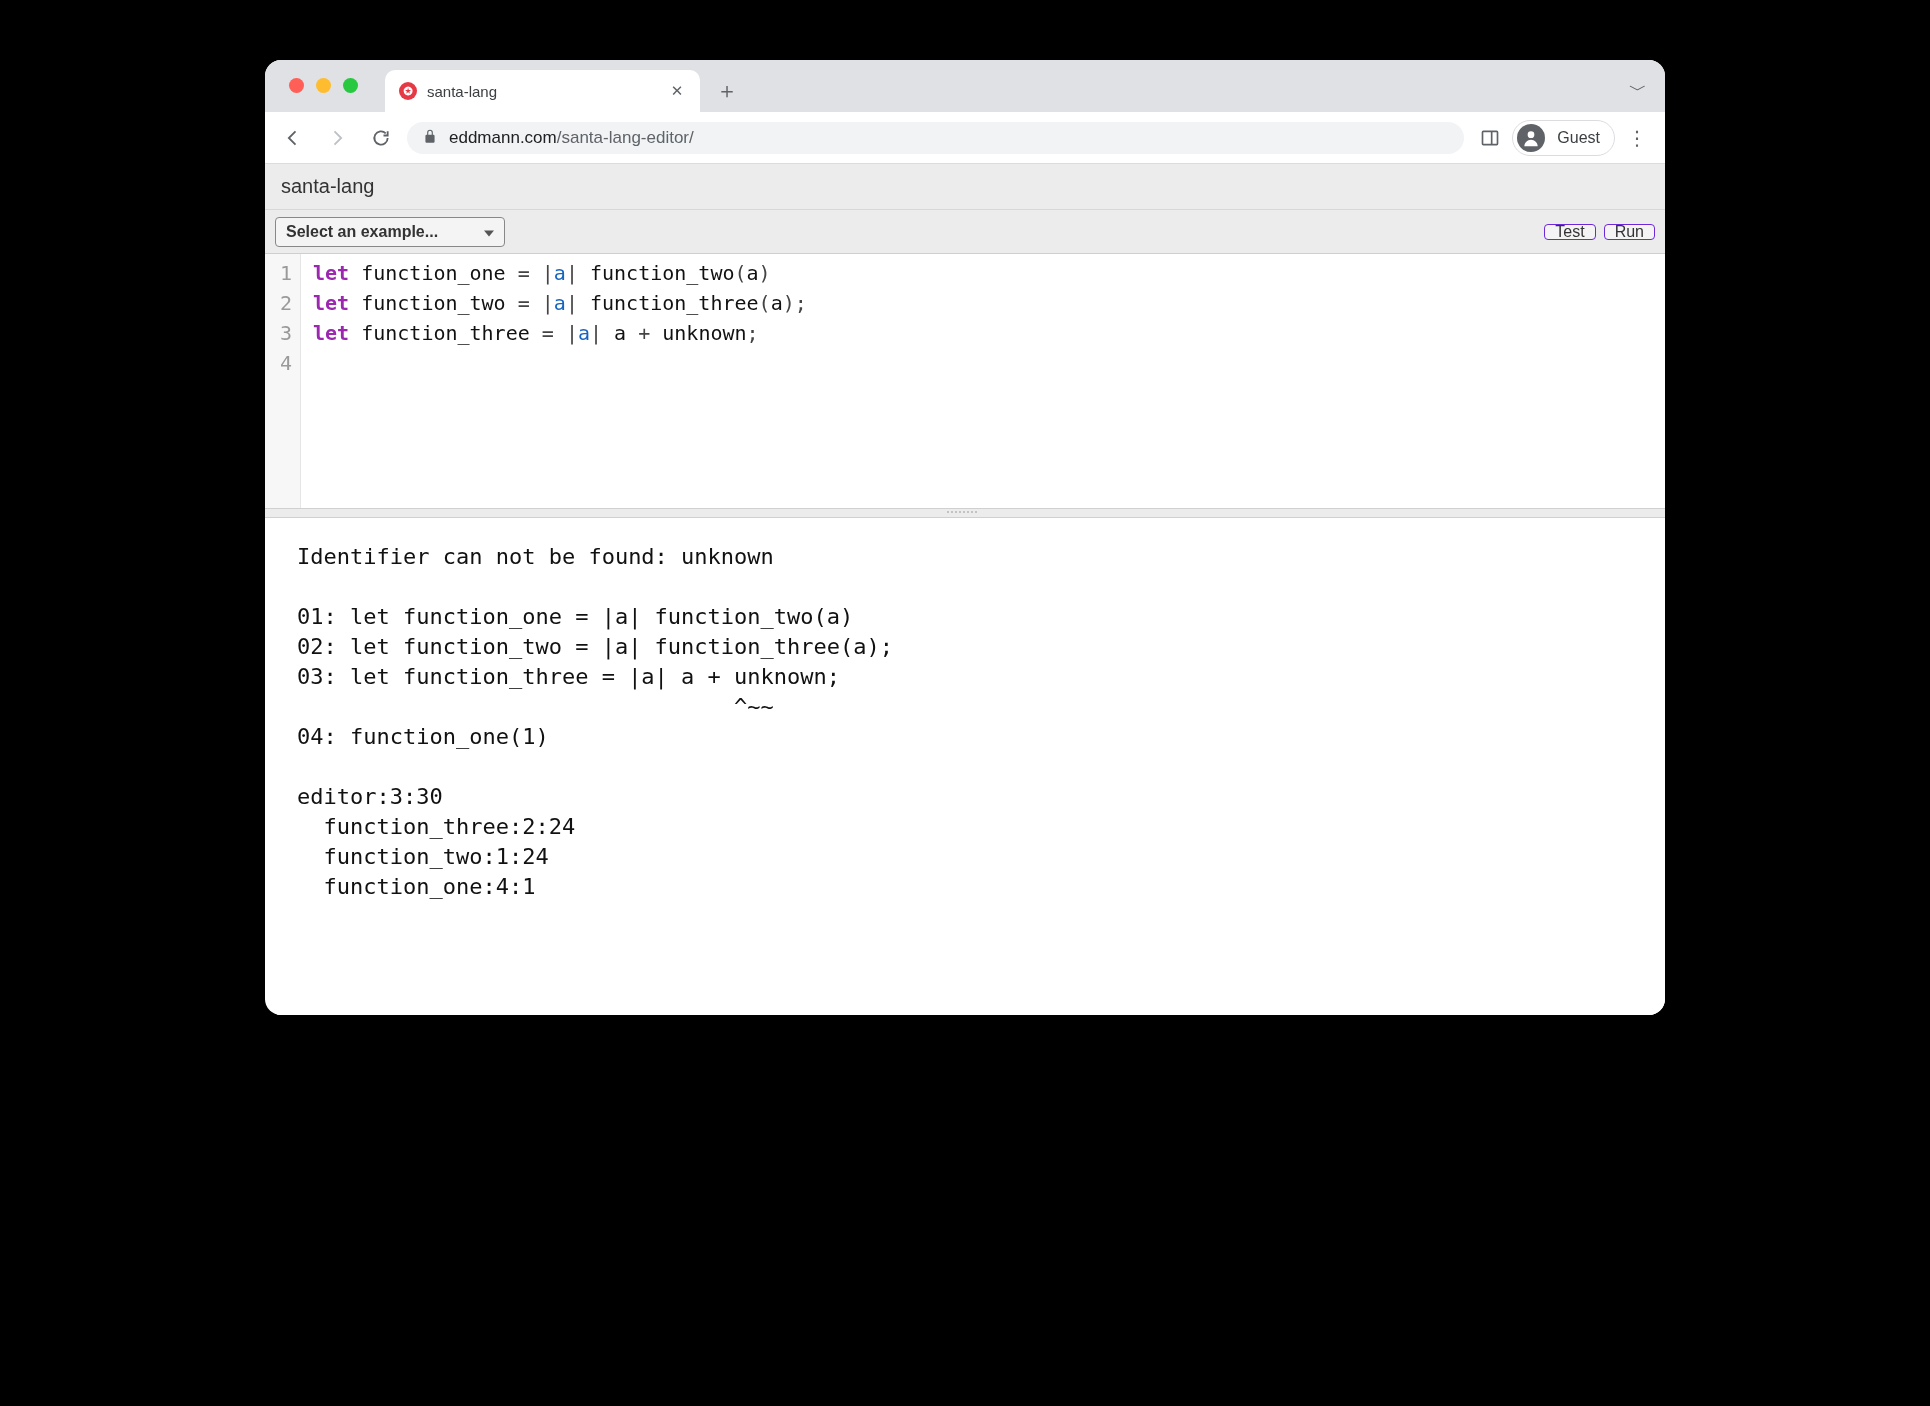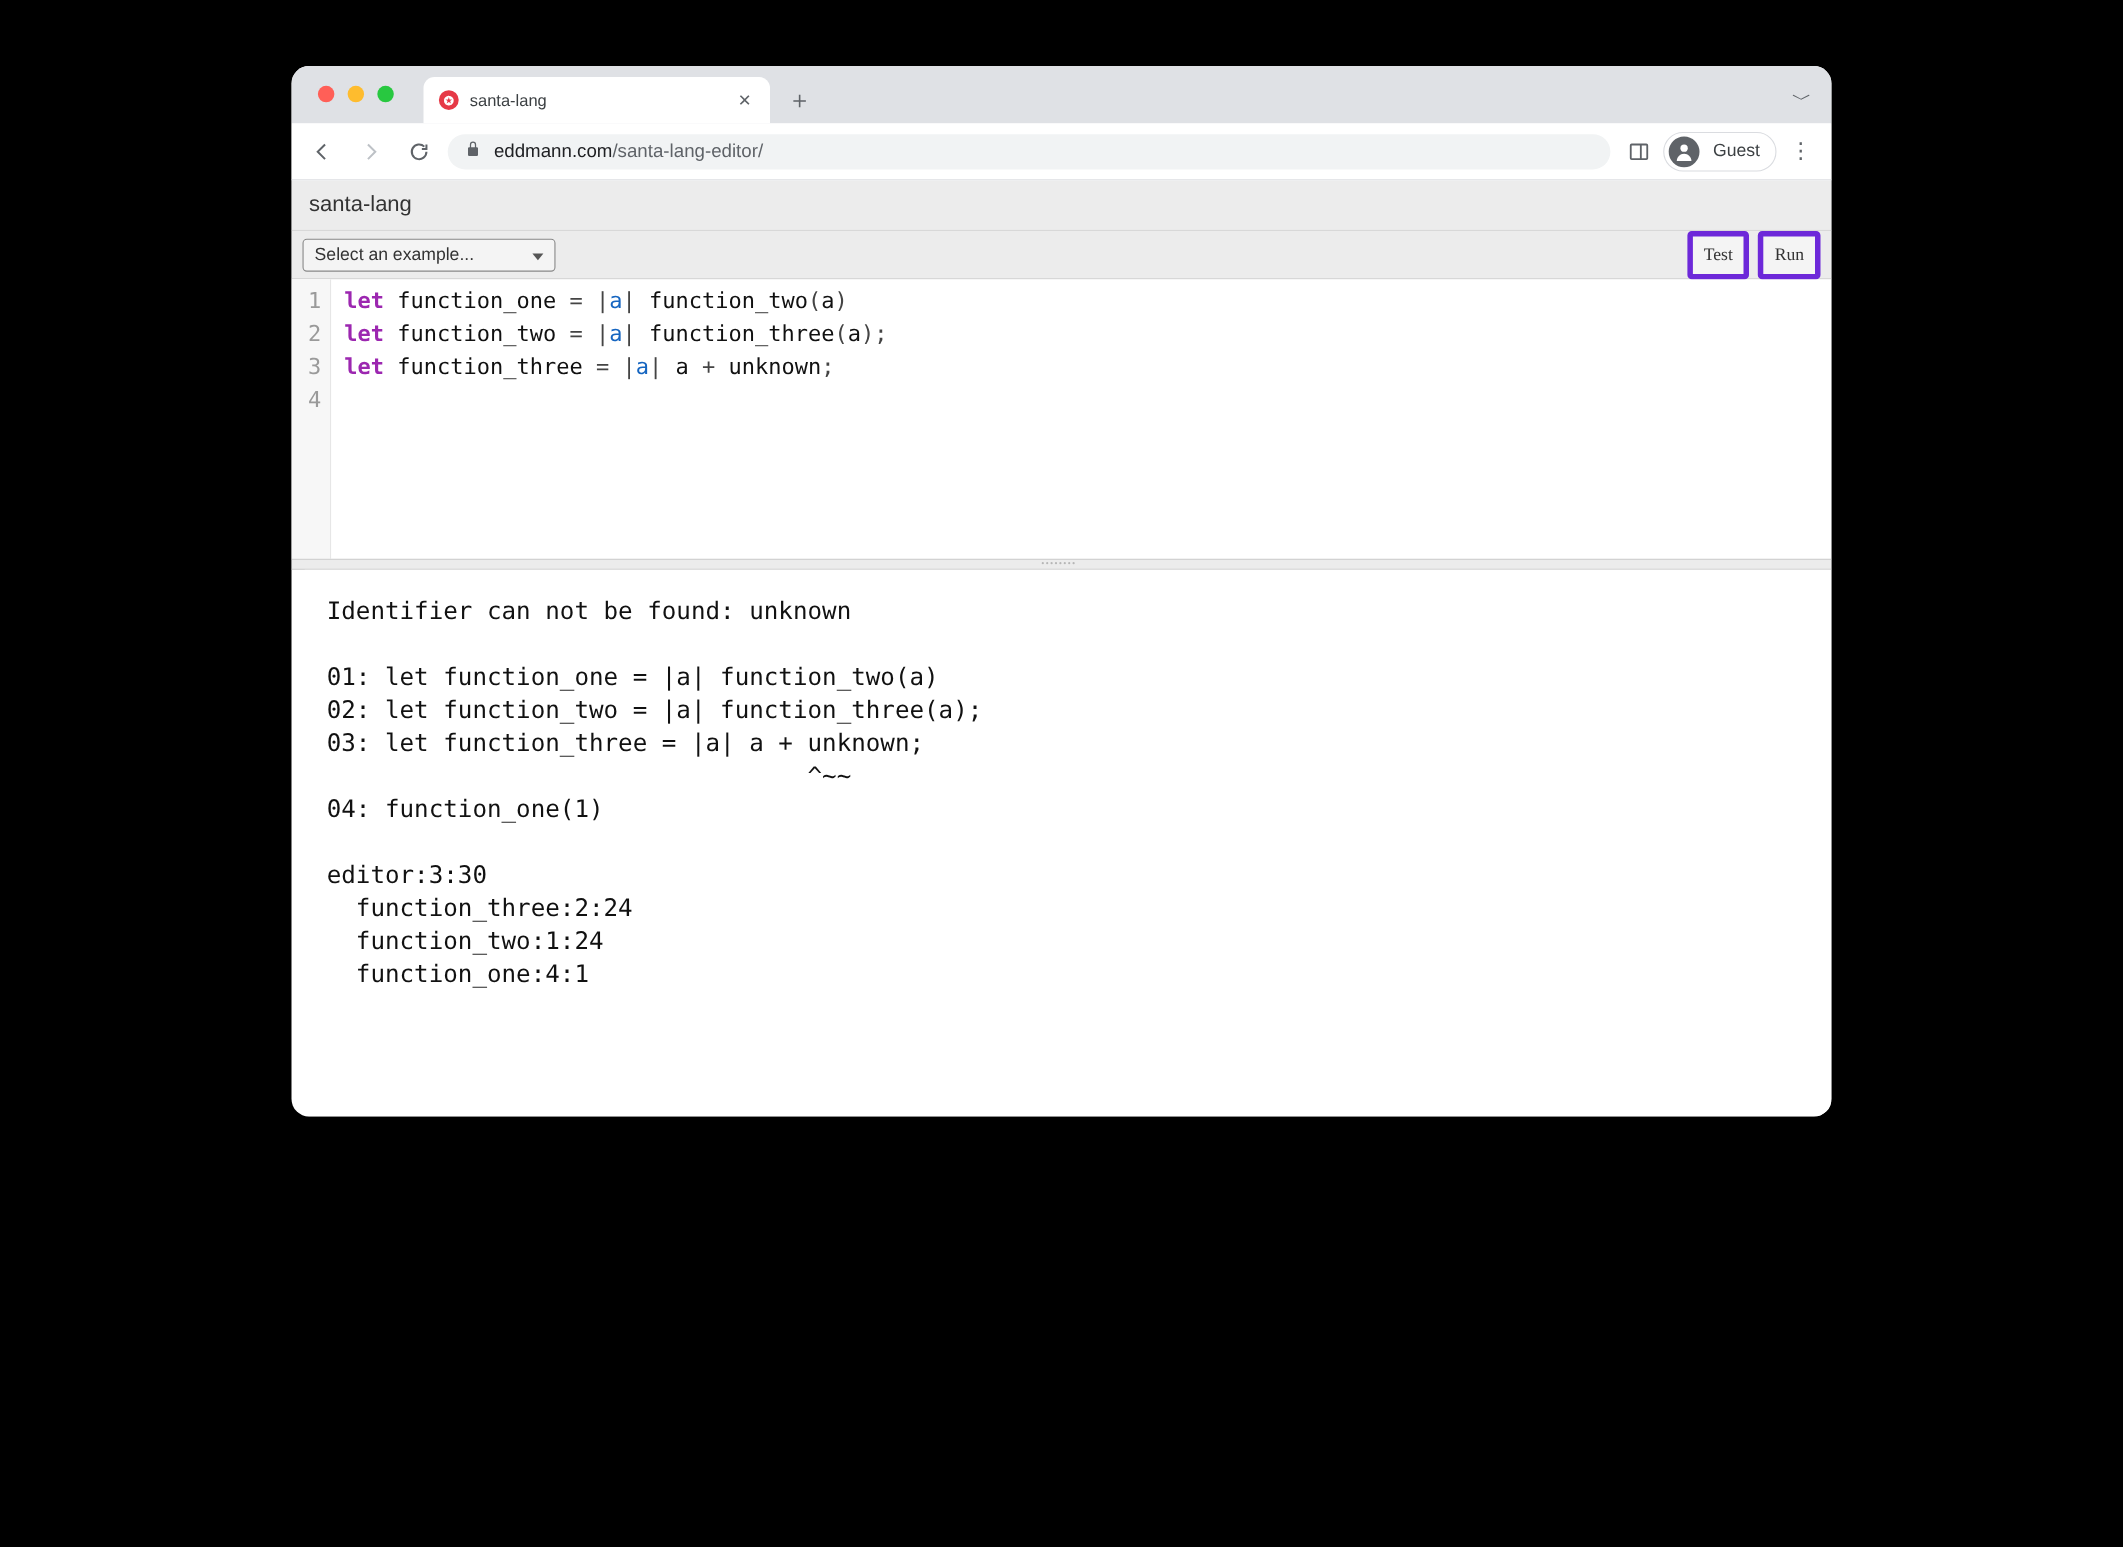--- a/index.html
+++ b/index.html
@@ -189,41 +189,42 @@
       border: 1px solid #888;
       border-radius: 4px;
       background: #f4f4f4;
       padding: 0 28px 0 10px;
       font-size: 16px;
       color: #333;
       position: relative;
       display: flex; align-items: center;
       cursor: pointer;
       min-width: 230px;
+      font-weight: bold;
     }
     .example-select::after {
       content: "";
       position: absolute;
       right: 10px; top: 50%;
       transform: translateY(-25%);
       border-left: 5px solid transparent;
       border-right: 5px solid transparent;
       border-top: 6px solid #555;
     }
     .toolbar-spacer { flex: 1; }
     .tool-btn {
-      height: 44px;
-      border: 5px solid #6d28d9;
+      height: 16px;
+      border: 1px solid #6d28d9;
       border-radius: 4px;
       background: #f4f4f4;
       padding: 0 10px;
       font-size: 16px;
       color: #333;
       cursor: pointer;
-      display: flex; align-items: center; font-family: Liberation Serif, serif;
+      display: flex; align-items: center;
     }
 
     
     .editor-pane {
       flex: 0 0 auto;
       display: flex;
       height: 254px;
       background: #fff;
       font-family: ui-monospace, Menlo, Consolas, monospace;
       font-size: 20px;

